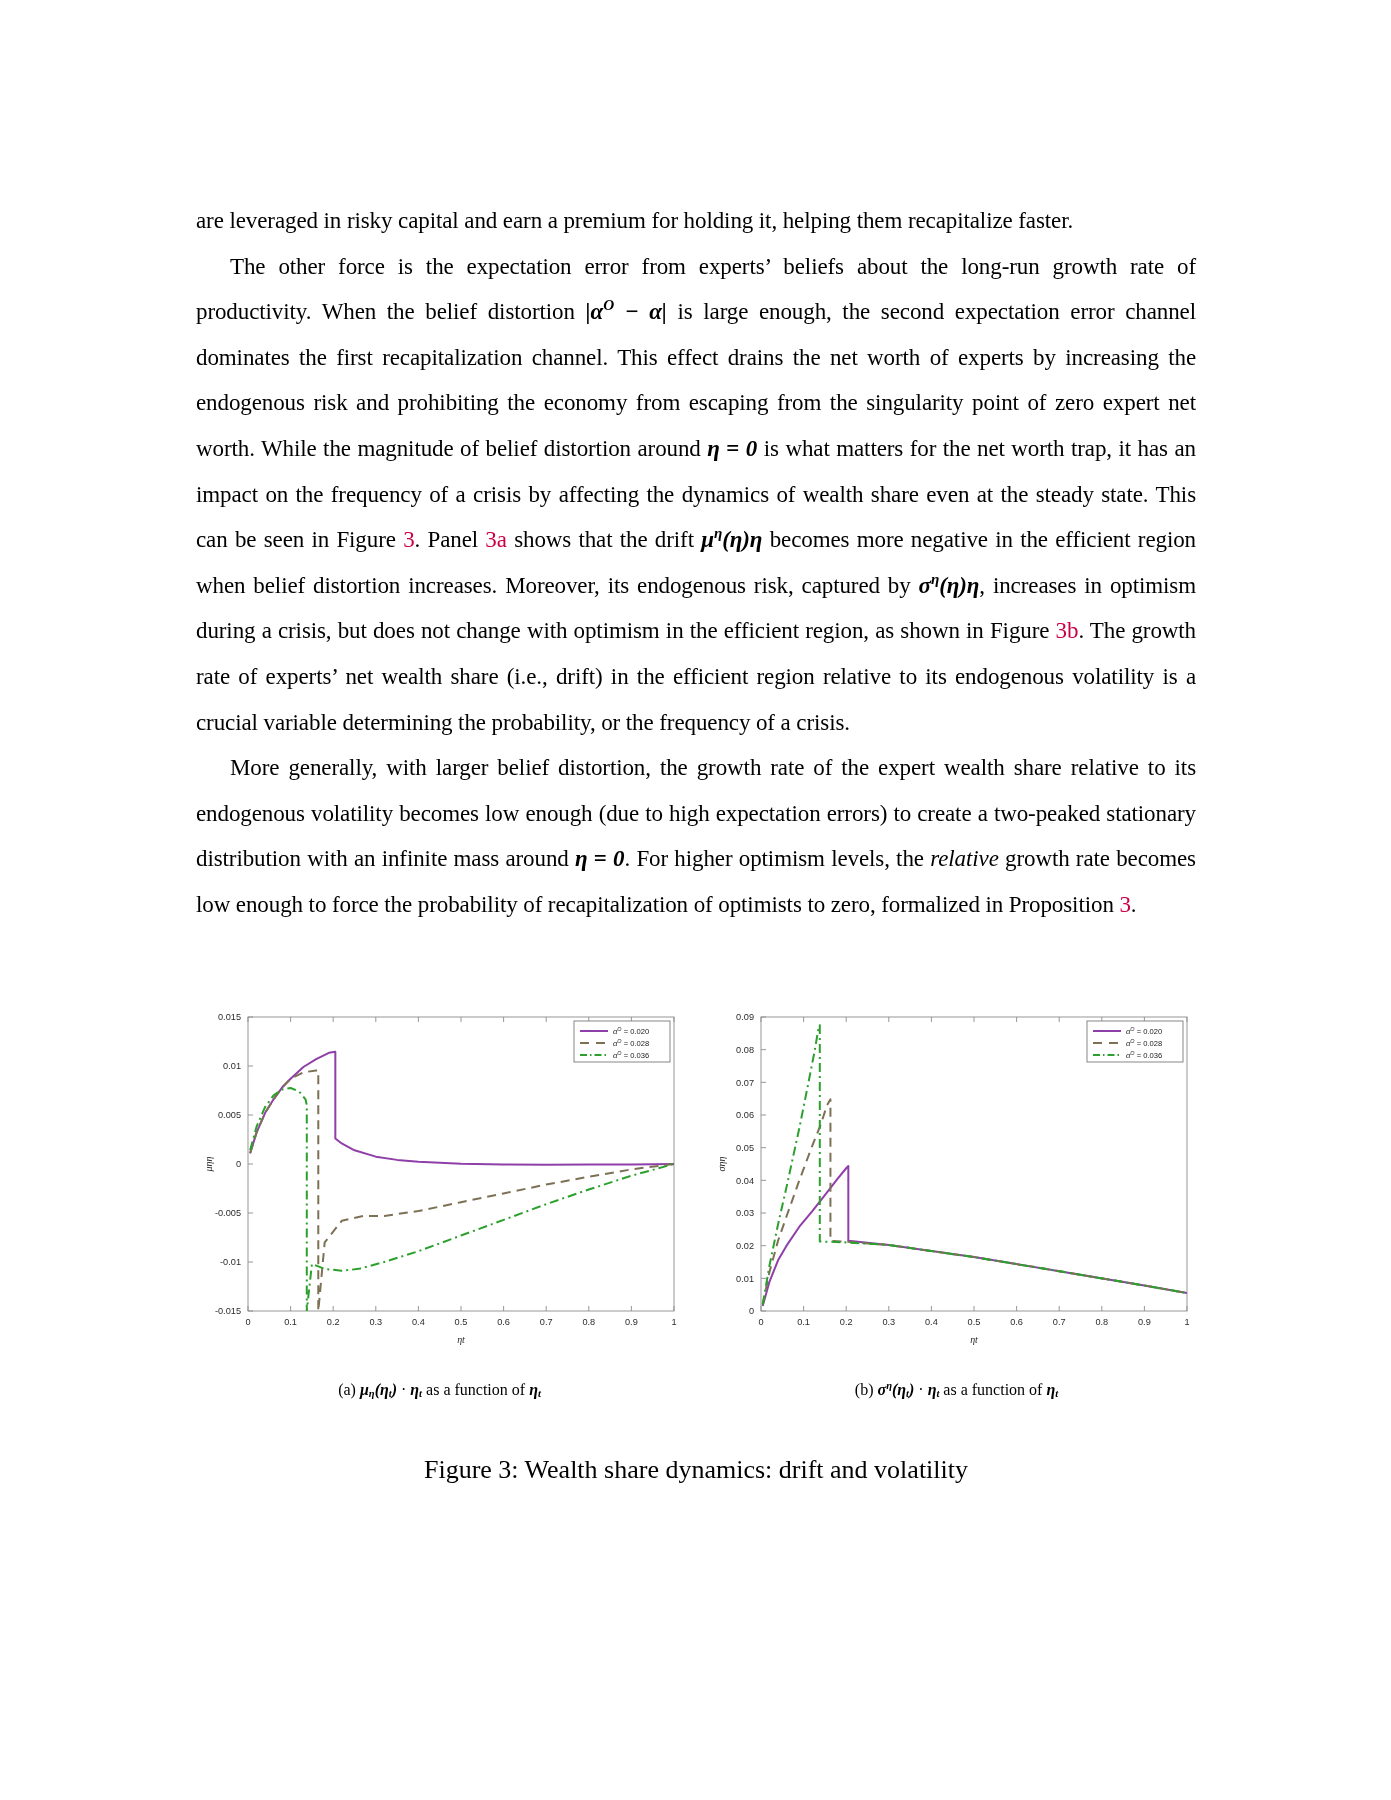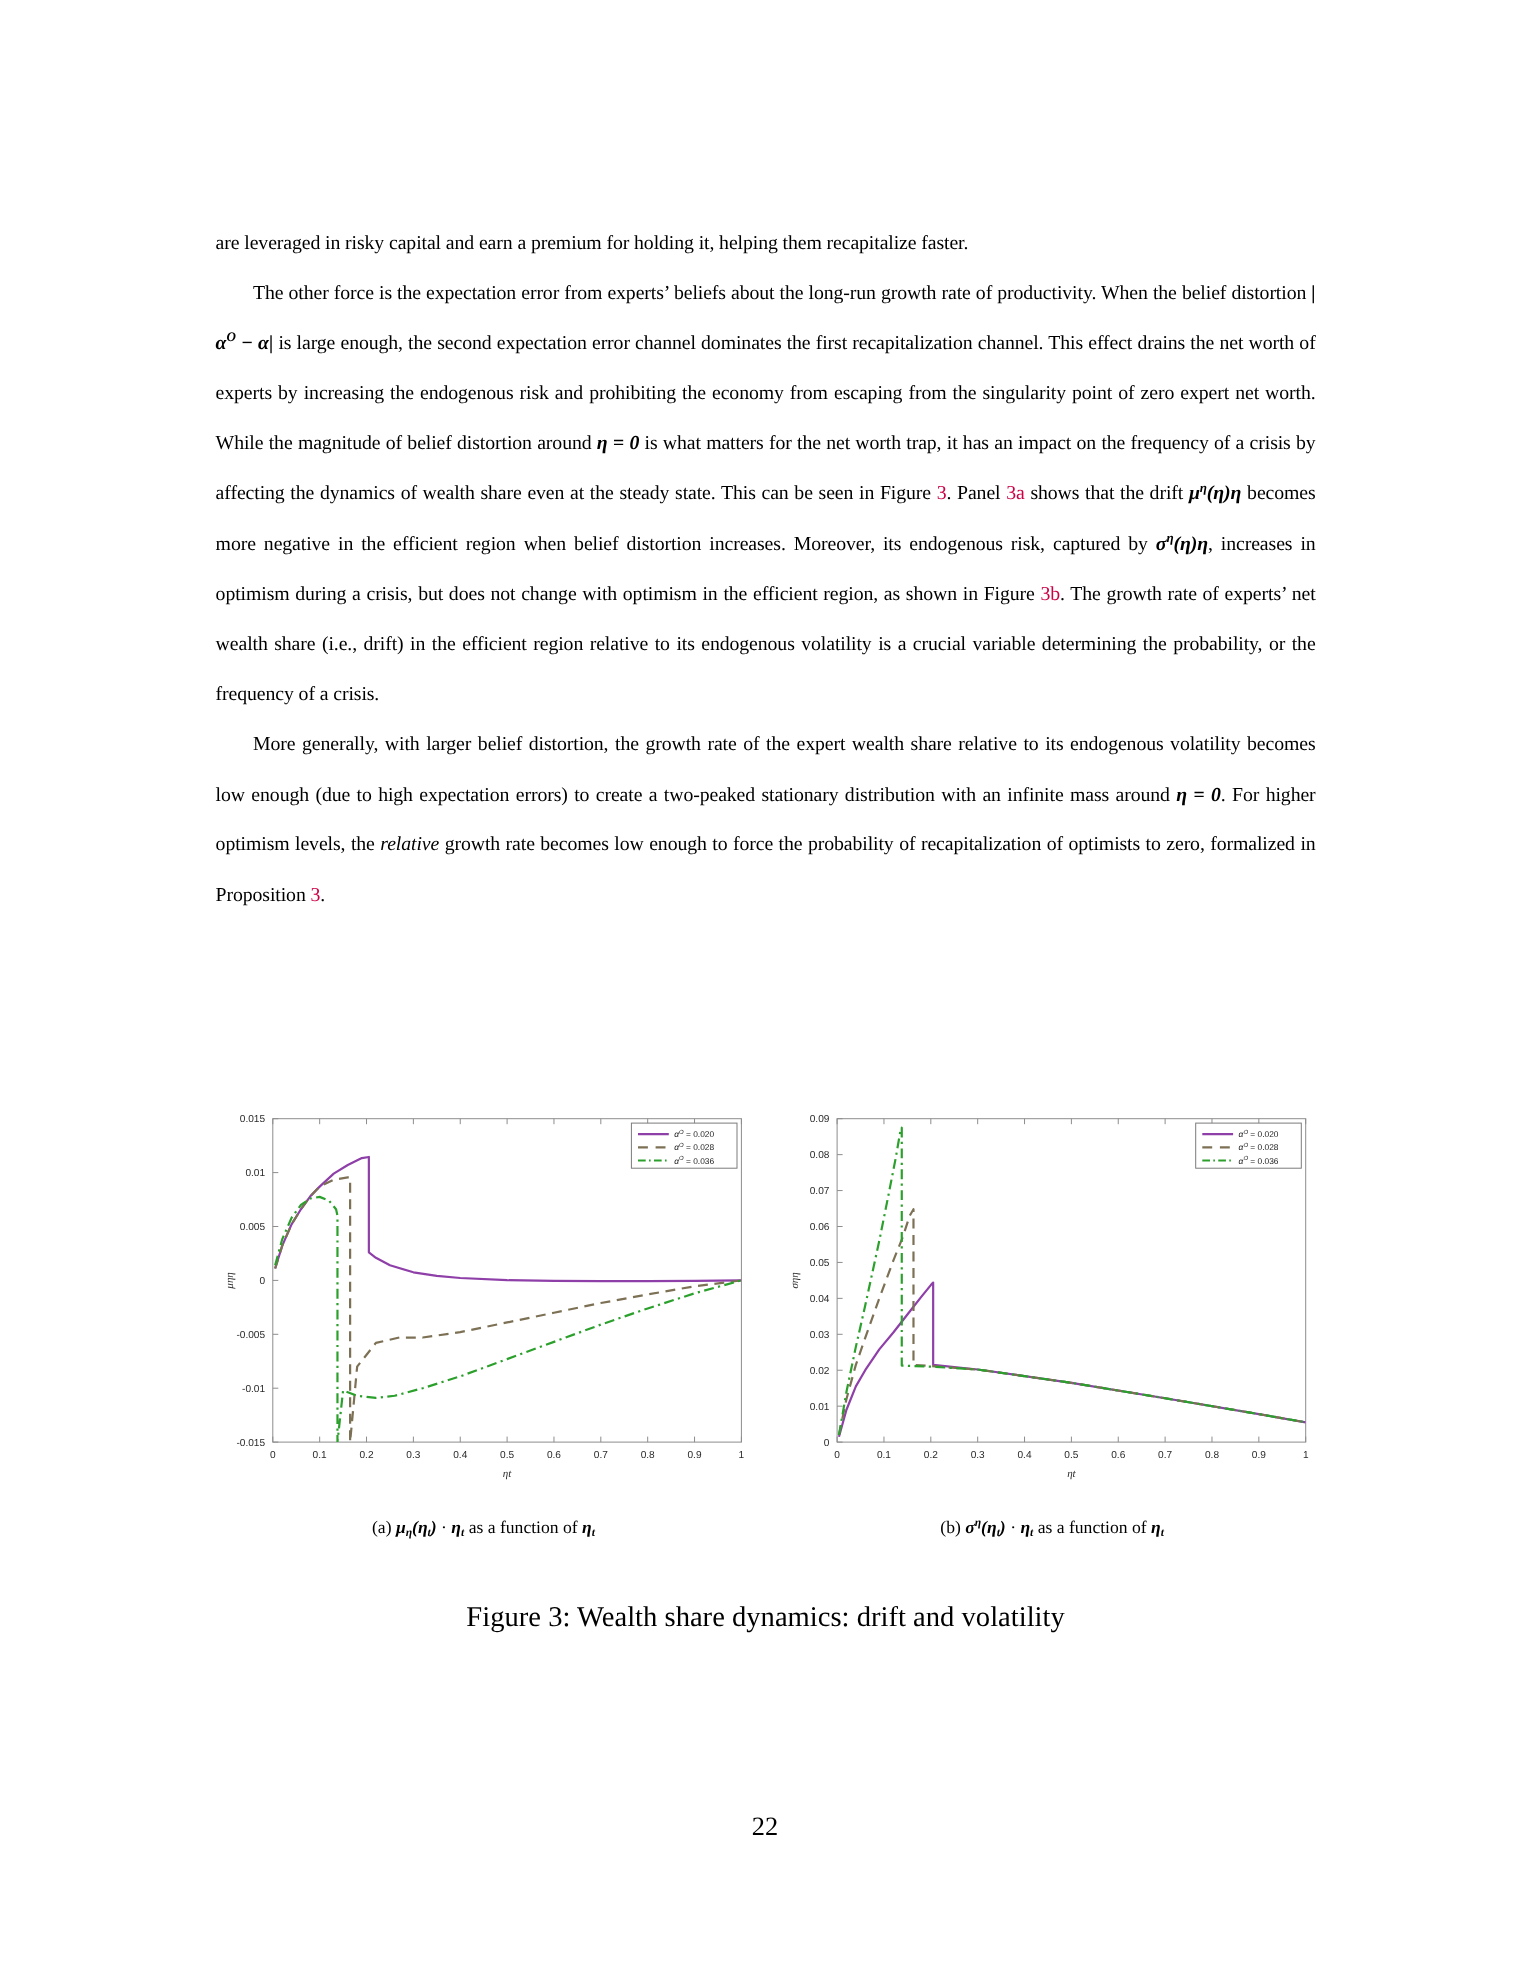--- a/index.html
+++ b/index.html
@@ -22,21 +22,21 @@
     height: 1800px;
   }
   .textblock {
     position: absolute;
     left: 196px;
     top: 198px;
     width: 1000px;
   }
   p.para {
     margin: 0 0 0 0;
-    font-size: 18px;
+    font-size: 23px;
     line-height: 45.6px;
     text-align: justify;
     text-justify: inter-word;
     letter-spacing: -0.1px;
   }
   p.para.indent { text-indent: 34px; }
   .ref { color: #cc0044; }
   i.it { }
   .math {
     font-family: "Liberation Serif", "DejaVu Serif", serif;
@@ -303,15 +303,14 @@
       </div>
       <div class="subcap subcap-b">
         (b) <span class="math"><i>σ</i><sup class="sp">η</sup>(<i>η</i><sub class="sb">t</sub>)</span> · <span class="math"><i>η</i><sub class="sb">t</sub></span> as a function of <span class="math"><i>η</i><sub class="sb">t</sub></span>
       </div>
     </div>
 
     <div class="figcaption">Figure 3: Wealth share dynamics: drift and volatility</div>
 
   </div>
 
-  <div class="pagenum">22</div>
 
 </div>
 
 </body></html>

